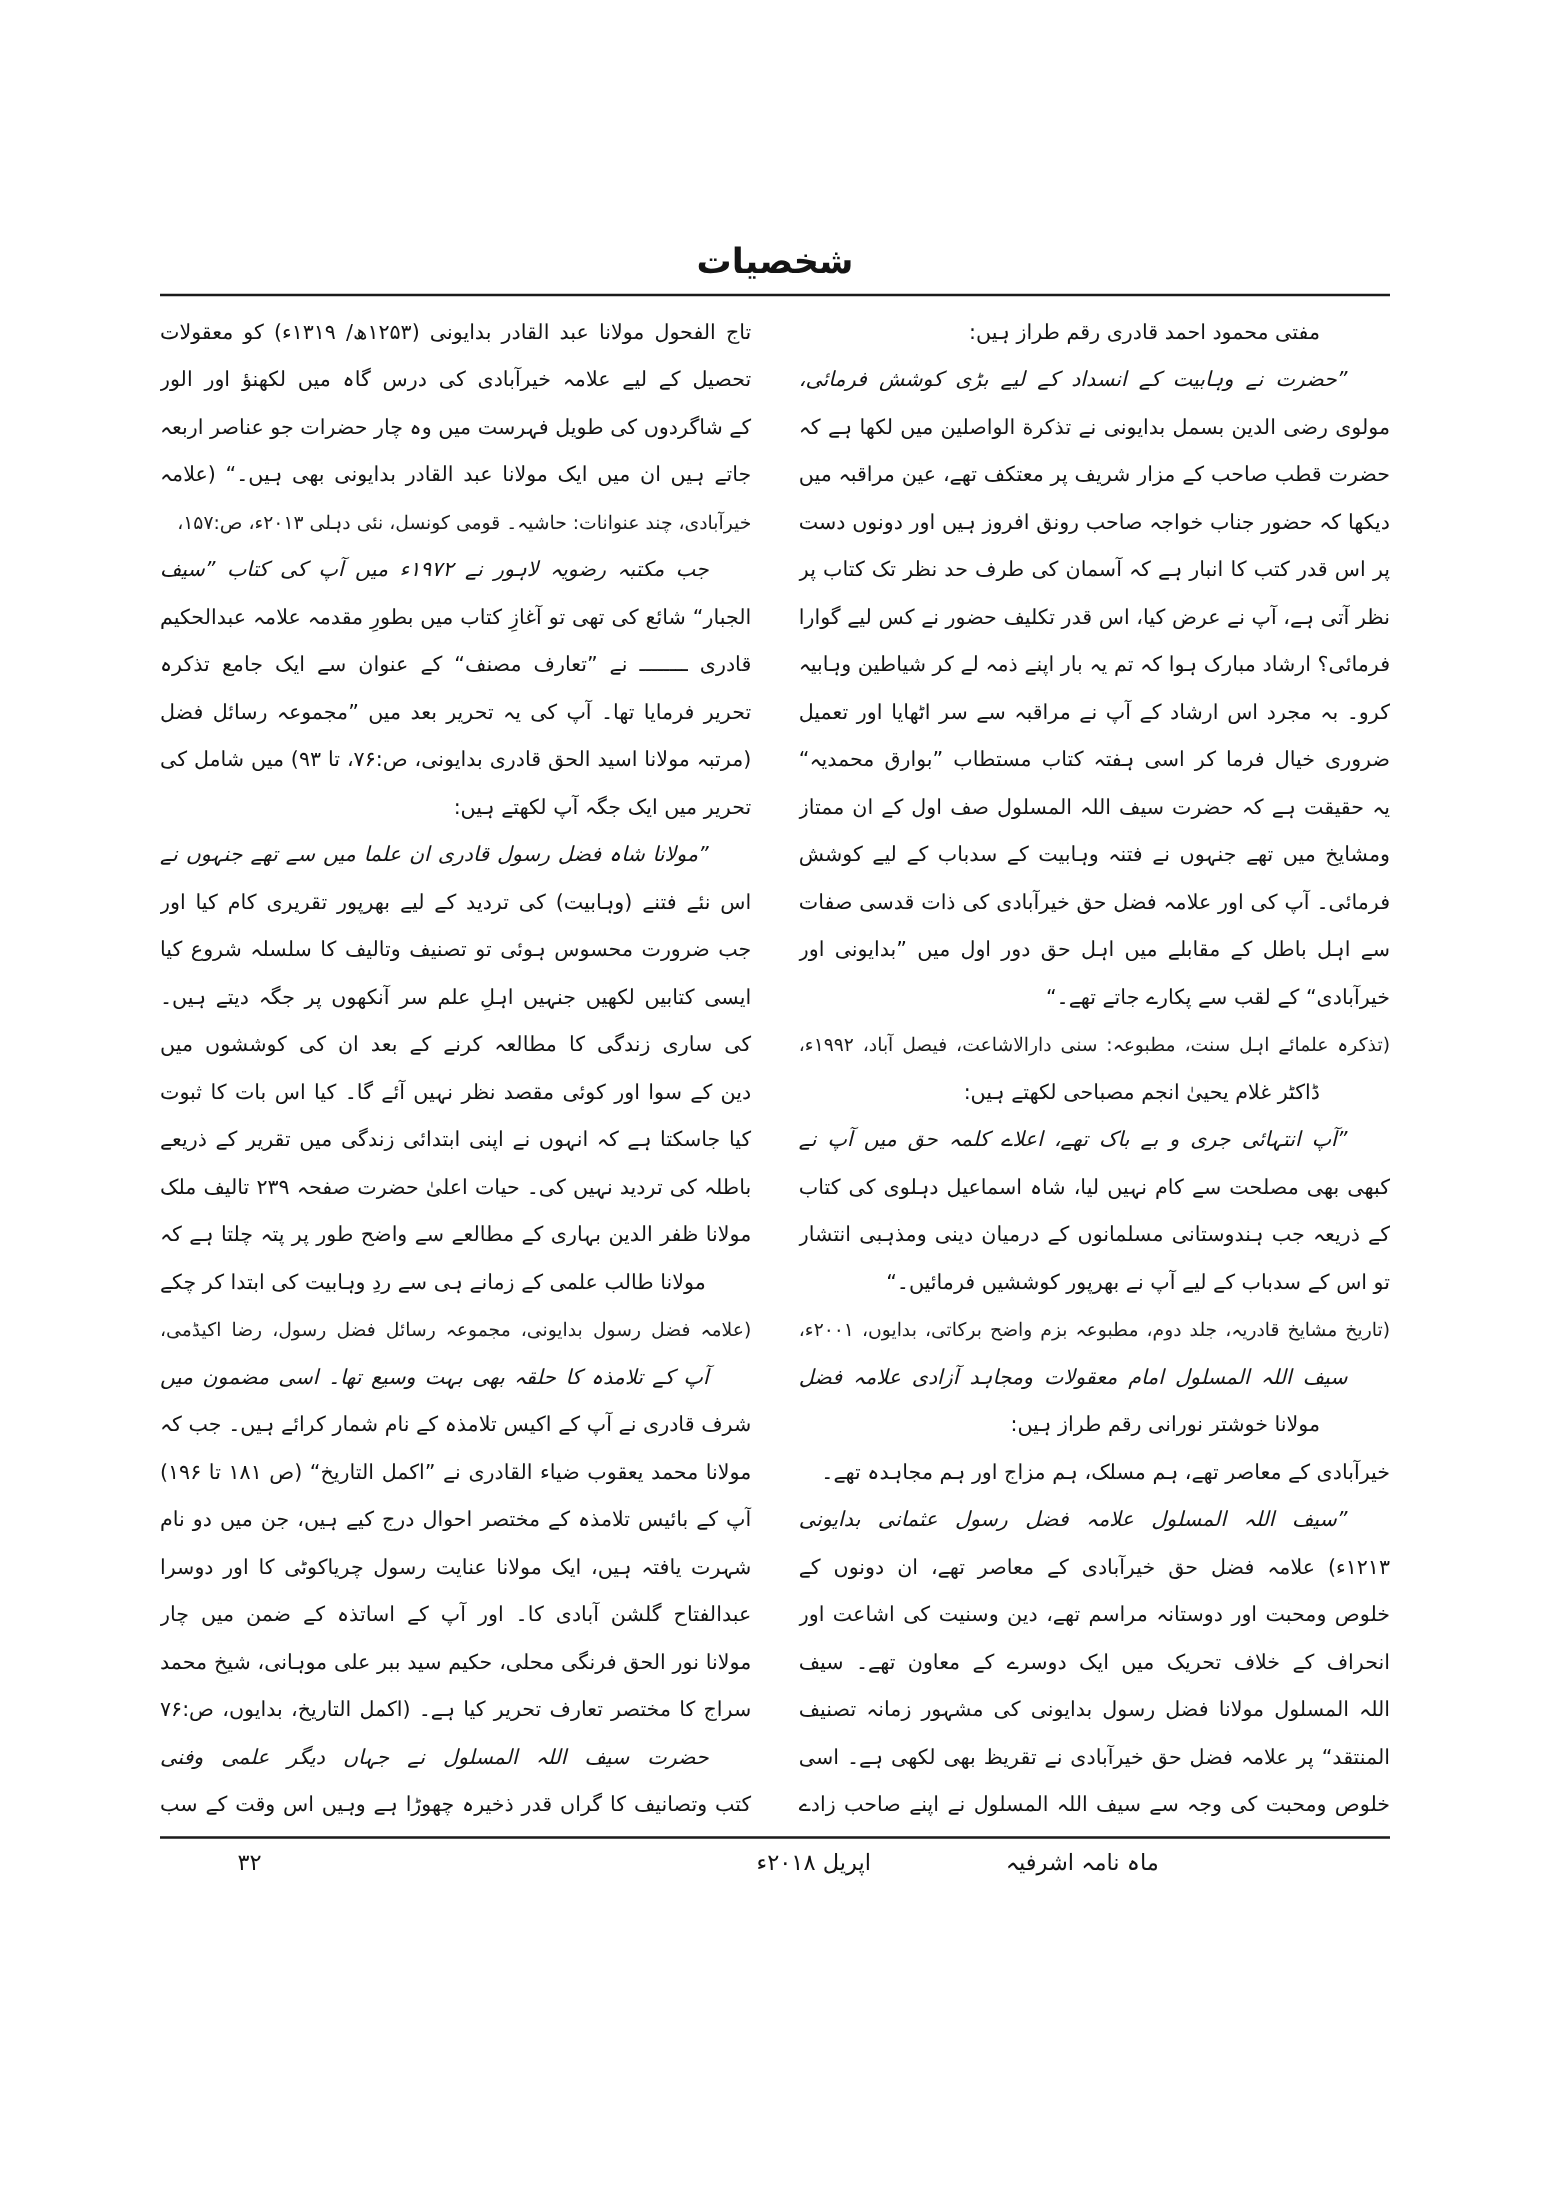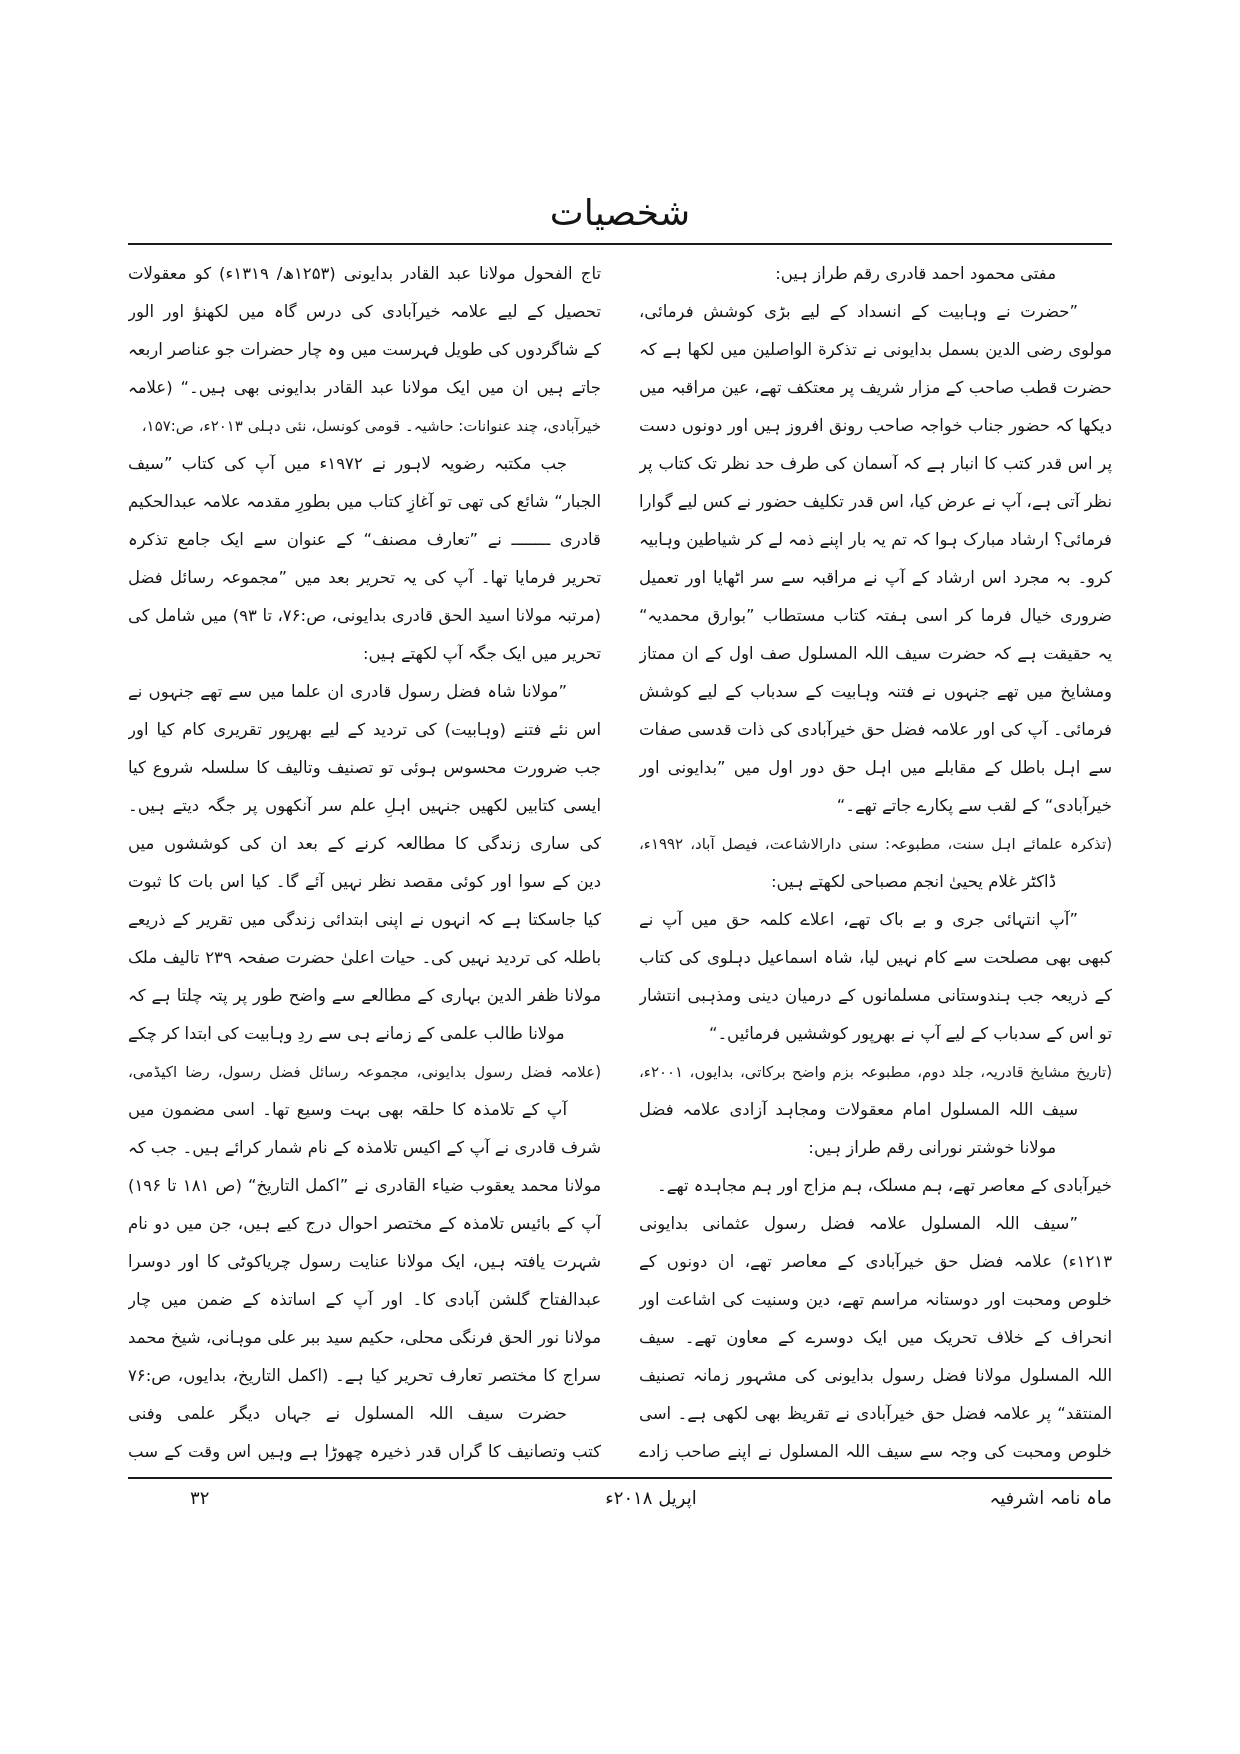--- a/index.html
+++ b/index.html
@@ -22,22 +22,22 @@
     position: absolute;
     right: 128px;
     left: 128px;
     top: 0;
   }
   .masthead {
     margin-top: 192px;
     text-align: center;
   }
   .masthead .title {
-    font-size: 36px;
-    font-weight: normal;
+    font-size: 28px;
+    font-weight: bold;
     letter-spacing: 1px;
   }
   .title-rule {
     border: none;
     border-top: 2.5px solid #1a1a1a;
     margin: 10px 0 0 0;
   }
   .columns {
     display: flex;
     flex-direction: row; 
@@ -55,21 +55,21 @@
     overflow: hidden;
     white-space: nowrap;
     text-align: justify;
   }
   
   .line.normal, .line.indent, .line.cite {
     white-space: normal;
     text-align: justify;
     text-align-last: justify;
   }
-  .line.indent { padding-right: 34px; }
+  .line.indent { padding-right: 34px; font-style: italic; }
   .line.intro {
     white-space: normal;
     text-align: right;
     text-align-last: right;
     padding-right: 56px;
   }
   .line.end {
     white-space: normal;
     text-align: left;
     text-align-last: right;
@@ -88,21 +88,21 @@
     border-top: 2.5px solid #1a1a1a;
     margin: 6px 0 0 0;
   }
   .footer-row {
     display: flex;
     align-items: center;
     justify-content: space-between;
     margin-top: 8px;
     font-size: 18px;
   }
-  .footer-row .mag   { flex: 1; text-align: right; }
+  .footer-row .mag   { flex: 1; text-align: left; }
   .footer-row .date  { flex: 1; text-align: center; }
   .footer-row .pagenum { flex: 1; text-align: left; padding-left: 62px; }
 </style>
 </head>
 <body>
 
 <div class="page">
   <div class="content">
 
     <div class="masthead">

